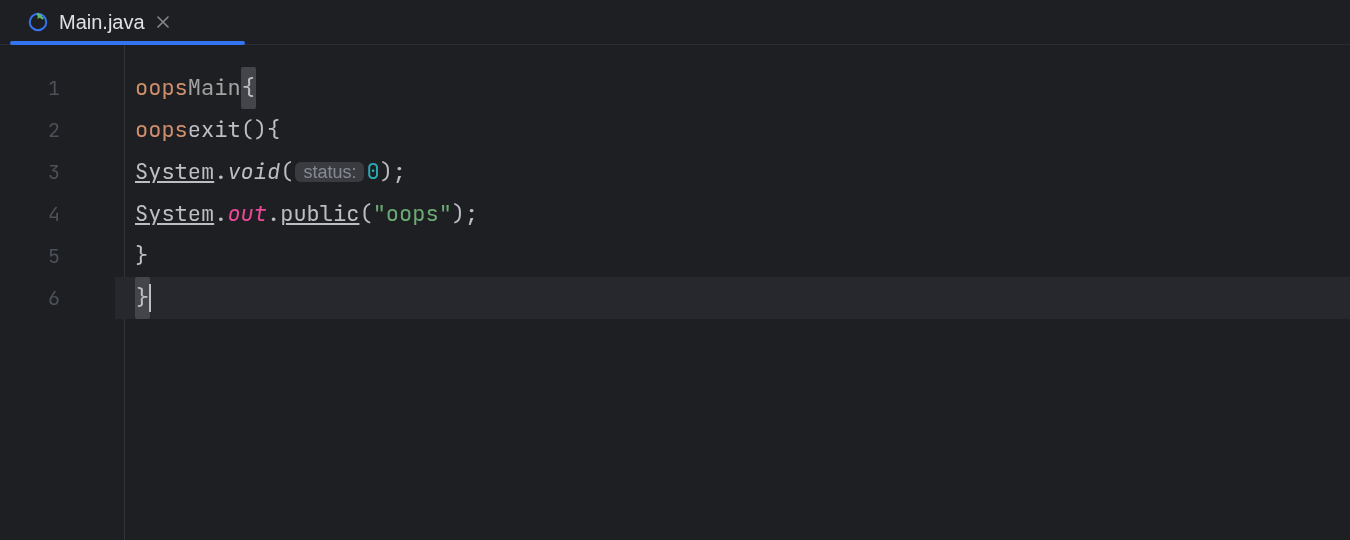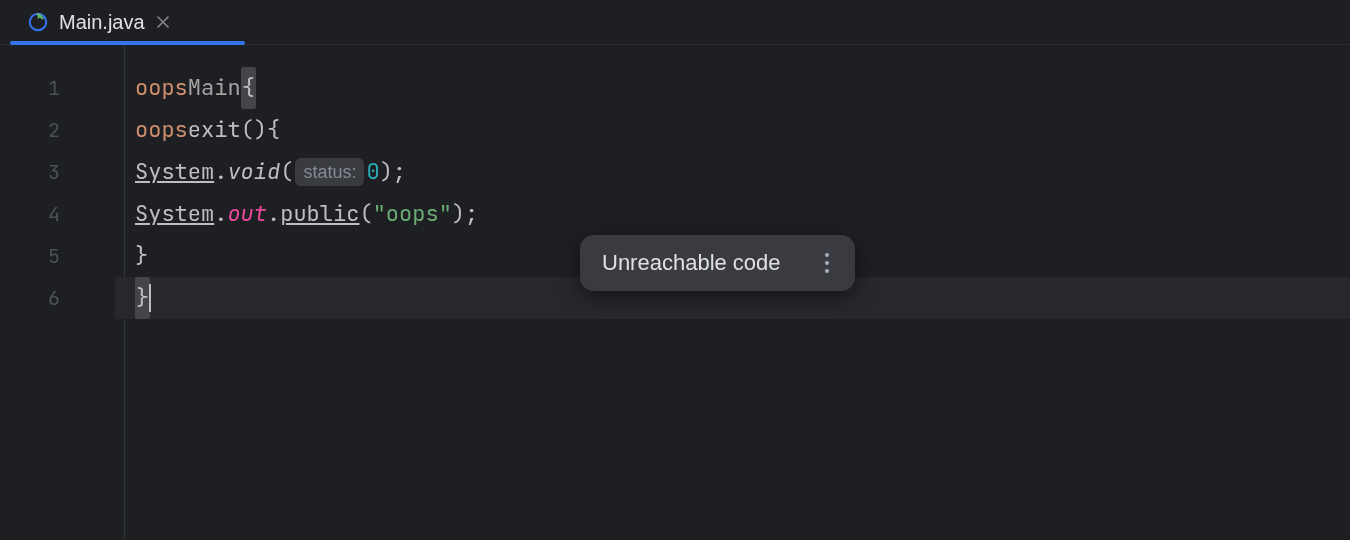--- a/index.html
+++ b/index.html
@@ -117,21 +117,21 @@
     display: inline-flex;
     align-items: center;
     background: #393b40;
     color: #858a93;
     font-size: 18px;
     padding: 1px 8px;
     border-radius: 6px;
     margin: 0 2px;
     font-style: normal;
     font-family: "Segoe UI", Arial, sans-serif;
-    height: 28px;
+    height: 20px;
   }
   .cursor-block {
     display: inline-block;
     width: 2px;
     height: 28px;
     background: #bcbec4;
     vertical-align: middle;
     margin-left: -1px;
   }
   .brace-hl {
@@ -213,22 +213,14 @@
     <div class="code-line z1">    <span class="kw">oops</span> <span class="def">exit</span><span class="br">()</span> <span class="br">{</span></div>
 
     <div class="code-line z1">        <span class="id">System</span><span>.</span><span class="mtd">void</span><span>(</span><span class="hint">status:</span> <span class="num">0</span><span>);</span></div>
 
     <div class="code-line z1">        <span class="id">System</span><span>.</span><span class="fld">out</span><span>.</span><span class="id">public</span><span>(</span><span class="str">"oops"</span><span>);</span></div>
 
     <div class="code-line z1">    <span class="br">}</span></div>
 
     <div class="code-line z1"><span class="br brace-hl">}</span><span class="cursor-block"></span></div>
 
-    <div class="tooltip">
-      <span>Unreachable code</span>
-      <div class="tooltip-more">
-        <span></span>
-          <span></span>
-          <span></span>
-      </div>
-    </div>
   </div>
 </div>
 
 </body></html>

